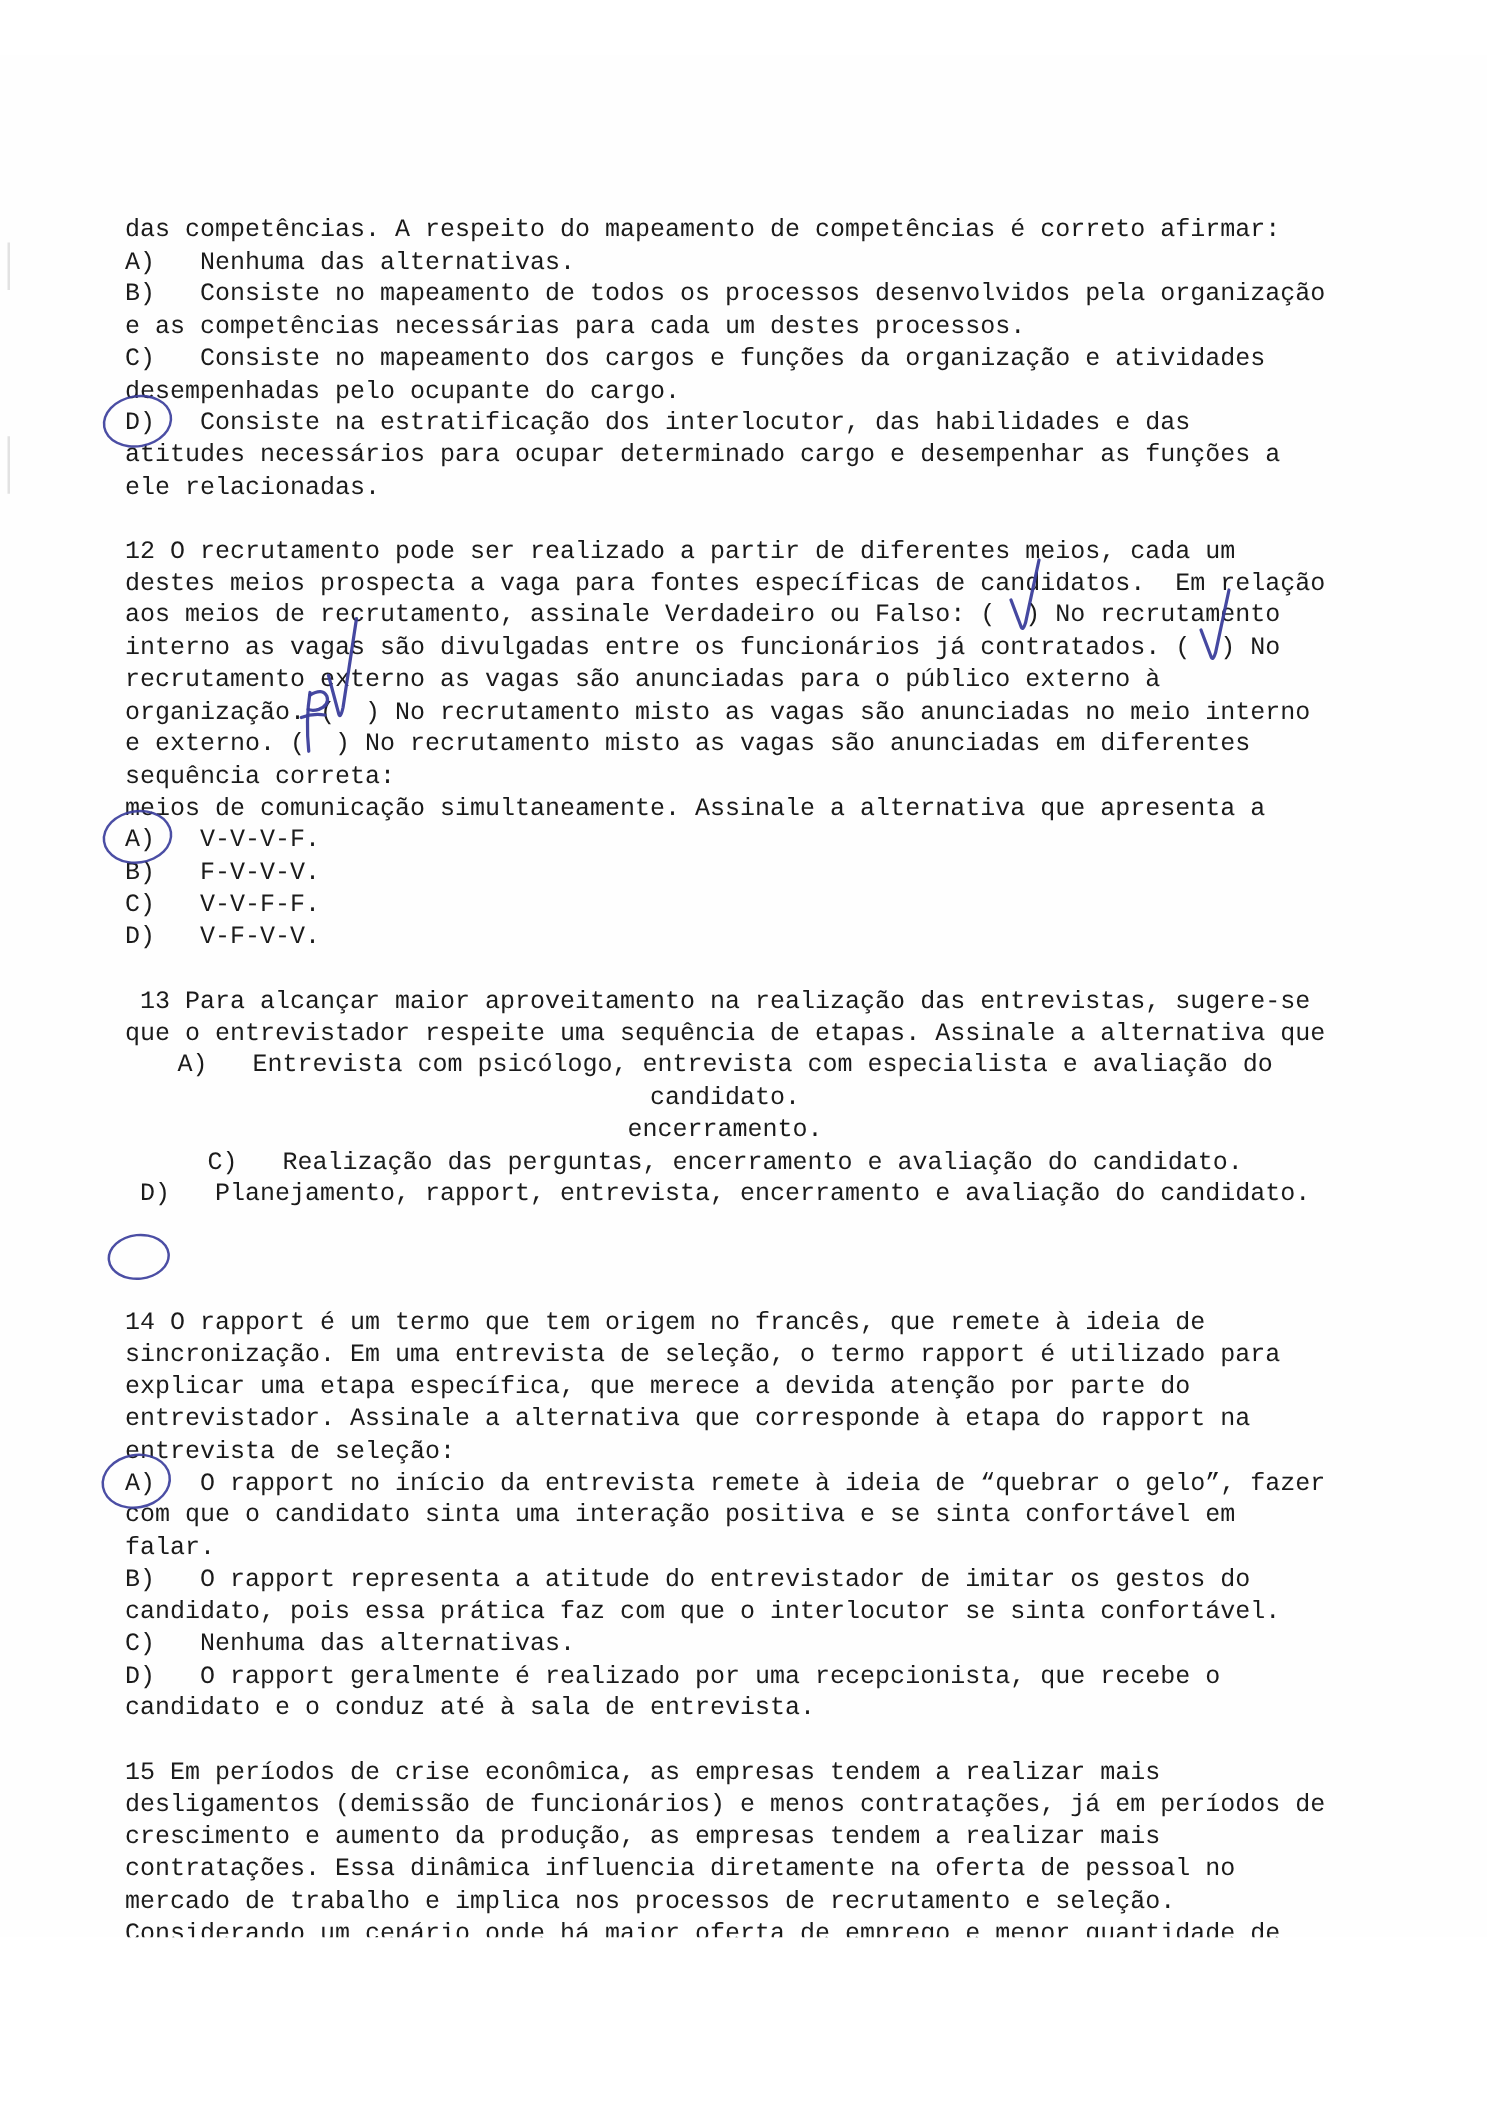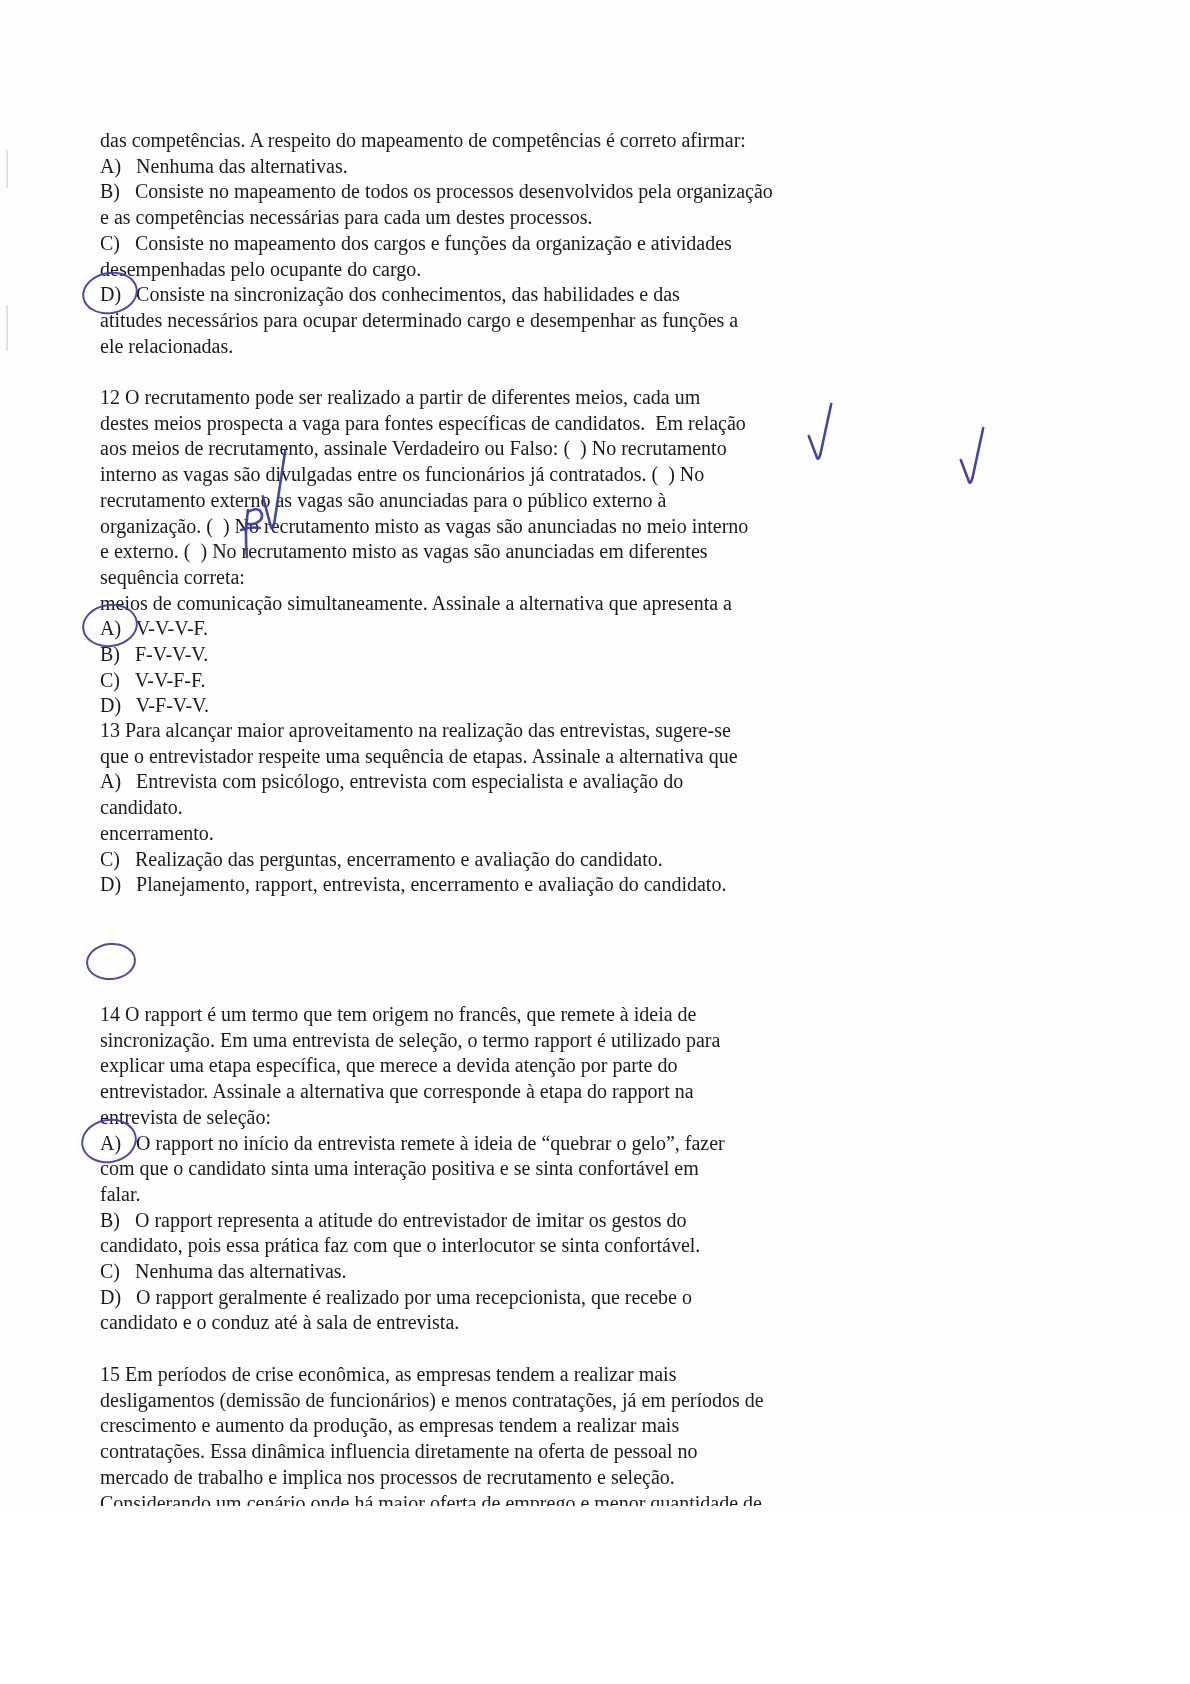--- a/index.html
+++ b/index.html
@@ -6,21 +6,22 @@
     --ink:#3c3f9c;
     --text:#1b1b1b;
     --paper:#fefefe;
   }
   html,body{margin:0;padding:0;background:#fff;}
   .page{
     position:relative;
     width:1190px;height:1506px;
     background:var(--paper);
     overflow:hidden;
-    font-family:Liberation Serif, serif;
+    font-family:Liberation Mono, monospace;
+    margin-top:44px;
   }
   .text-layer{position:absolute;inset:0;}
   .block{
     position:absolute;
     left:100px;
     color:var(--text);
     font-size:20px;
     line-height:25.7px;
   }
   .line{white-space:pre;}
@@ -68,40 +69,40 @@
 
 <div class="page">
   <div class="text-layer">
       <div class="block" style="top: 128px;">
         <div class="line">das competências. A respeito do mapeamento de competências é correto afirmar:</div>
         <div class="line">A)   Nenhuma das alternativas.</div>
         <div class="line">B)   Consiste no mapeamento de todos os processos desenvolvidos pela organização</div>
         <div class="line">e as competências necessárias para cada um destes processos.</div>
         <div class="line">C)   Consiste no mapeamento dos cargos e funções da organização e atividades</div>
         <div class="line">desempenhadas pelo ocupante do cargo.</div>
-        <div class="line">D)   Consiste na sincronização dos conhecimentos, das habilidades e das</div>
+        <div class="line">D)   Consiste na estratificação dos interlocutor, das habilidades e das</div>
         <div class="line">atitudes necessários para ocupar determinado cargo e desempenhar as funções a</div>
         <div class="line">ele relacionadas.</div>
       </div>
       <div class="block" style="top: 385px;">
         <div class="line">12 O recrutamento pode ser realizado a partir de diferentes meios, cada um</div>
         <div class="line">destes meios prospecta a vaga para fontes específicas de candidatos.  Em relação</div>
         <div class="line">aos meios de recrutamento, assinale Verdadeiro ou Falso: (  ) No recrutamento</div>
         <div class="line">interno as vagas são divulgadas entre os funcionários já contratados. (  ) No</div>
         <div class="line">recrutamento externo as vagas são anunciadas para o público externo à</div>
         <div class="line">organização. (  ) No recrutamento misto as vagas são anunciadas no meio interno</div>
         <div class="line">e externo. (  ) No recrutamento misto as vagas são anunciadas em diferentes</div>
         <div class="line">sequência correta:</div>
         <div class="line">meios de comunicação simultaneamente. Assinale a alternativa que apresenta a</div>
         <div class="line">A)   V-V-V-F.</div>
         <div class="line">B)   F-V-V-V.</div>
         <div class="line">C)   V-V-F-F.</div>
         <div class="line">D)   V-F-V-V.</div>
       </div>
-      <div class="block" style="top: 718px;">
+      <div class="block" style="top: 745px; text-align: center;">
         <div class="line">13 Para alcançar maior aproveitamento na realização das entrevistas, sugere-se</div>
         <div class="line">que o entrevistador respeite uma sequência de etapas. Assinale a alternativa que</div>
         <div class="line">A)   Entrevista com psicólogo, entrevista com especialista e avaliação do</div>
         <div class="line">candidato.</div>
         <div class="line">encerramento.</div>
         <div class="line">C)   Realização das perguntas, encerramento e avaliação do candidato.</div>
         <div class="line">D)   Planejamento, rapport, entrevista, encerramento e avaliação do candidato.</div>
       </div>
       <div class="block" style="top: 1002px;">
         <div class="line">14 O rapport é um termo que tem origem no francês, que remete à ideia de</div>

